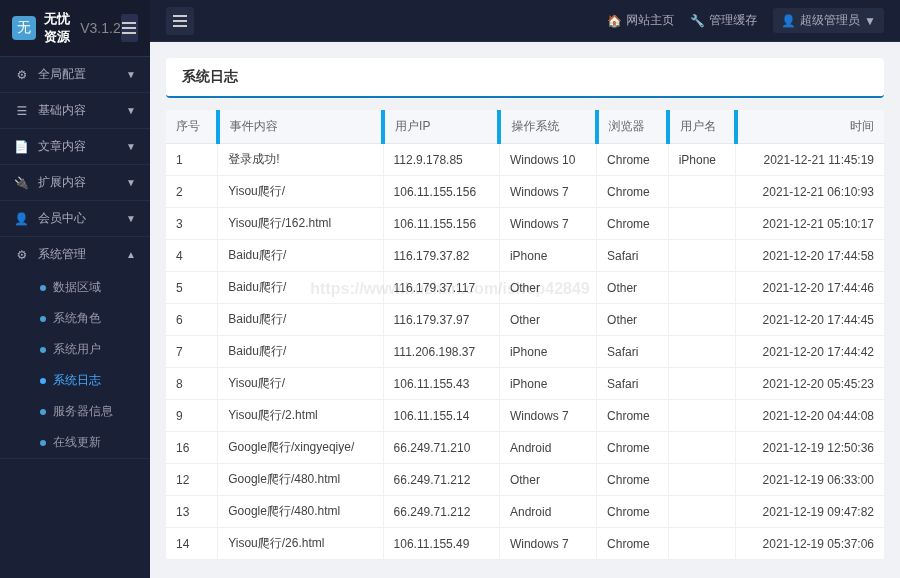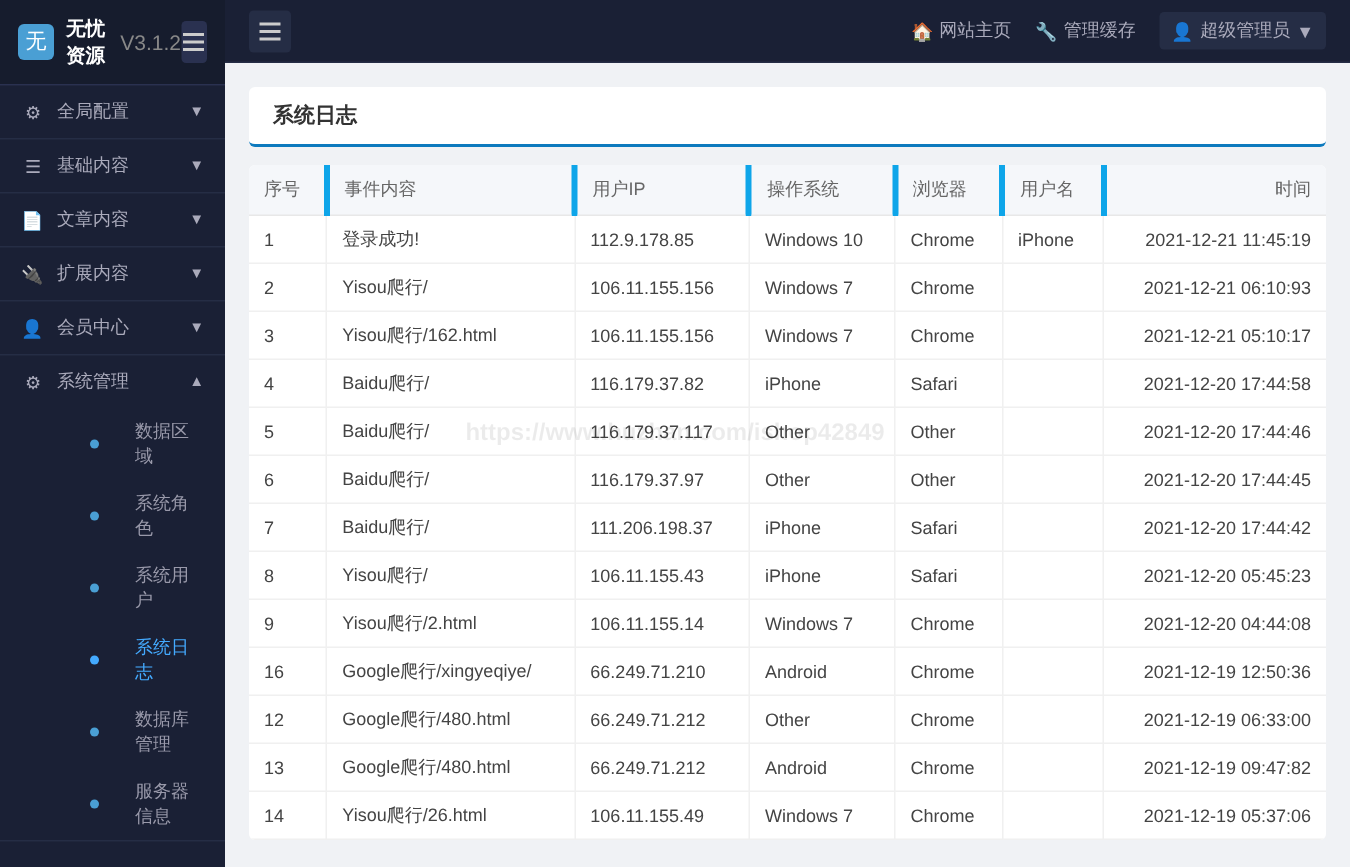--- a/index.html
+++ b/index.html
@@ -11,21 +11,21 @@
     .sidebar-logo-icon { width: 24px; height: 24px; background: #4a9fd4; border-radius: 4px; display: flex; align-items: center; justify-content: center; color: white; font-size: 14px; margin-right: 8px; flex-shrink: 0; }
     .sidebar-logo-text { color: #fff; font-size: 13px; font-weight: bold; }
     .sidebar-logo-version { color: #888; font-size: 14px; margin-left: 4px; }
     .sidebar-menu-toggle { width: 28px; height: 28px; background: #2a3150; border: none; color: #ccc; cursor: pointer; display: flex; flex-direction: column; align-items: center; justify-content: center; gap: 3px; margin-left: auto; border-radius: 3px; }
     .sidebar-menu-toggle span { width: 14px; height: 2px; background: #ccc; display: block; }
 
     .menu-group { border-bottom: 1px solid #252d45; }
     .menu-item { display: flex; align-items: center; padding: 9px 14px; cursor: pointer; color: #aab; font-size: 12px; transition: background 0.2s; }
     .menu-item .menu-icon { width: 16px; height: 16px; margin-right: 8px; flex-shrink: 0; display: flex; align-items: center; justify-content: center; }
     .menu-item .menu-arrow { margin-left: auto; font-size: 10px; }
-    .menu-sub-item { padding: 7px 14px 7px 60px; cursor: pointer; color: #99a; font-size: 12px; display: flex; align-items: center; gap: 24px; }
+    .menu-sub-item { padding: 7px 14px 7px 40px; cursor: pointer; color: #99a; font-size: 12px; display: flex; align-items: center; gap: 7px; }
     .menu-sub-item.active { color: #4af; }
     .menu-sub-item .dot { width: 6px; height: 6px; border-radius: 50%; background: #4a9fd4; flex-shrink: 0; }
 
     
     .main { flex: 1; display: flex; flex-direction: column; overflow: hidden; }
 
     
     .topbar { background: #1a2035; display: flex; align-items: center; justify-content: space-between; padding: 0 16px; height: 42px; border-bottom: 1px solid #252d45; }
     .topbar-left { display: flex; align-items: center; gap: 8px; }
     .topbar-right { display: flex; align-items: center; gap: 16px; }
@@ -119,25 +119,25 @@
     <div class="menu-sub-item">
       <span class="dot"></span>
       <span>系统用户</span>
     </div>
     <div class="menu-sub-item active">
       <span class="dot" style="background:#4af;"></span>
       <span>系统日志</span>
     </div>
     <div class="menu-sub-item">
       <span class="dot"></span>
-      <span>数据库管理</span>
-    </div>
-    <div class="menu-sub-item">
-      <span class="dot"></span>
       <span>服务器信息</span>
+    </div>
+    <div class="menu-sub-item">
+      <span class="dot"></span>
+      <span>在线更新</span>
     </div>
   </div>
 </div>
 
 <div class="main">
 
   <div class="topbar">
     <div class="topbar-left">
       <button class="sidebar-menu-toggle" style="background:#252d45;">
         <span></span>

